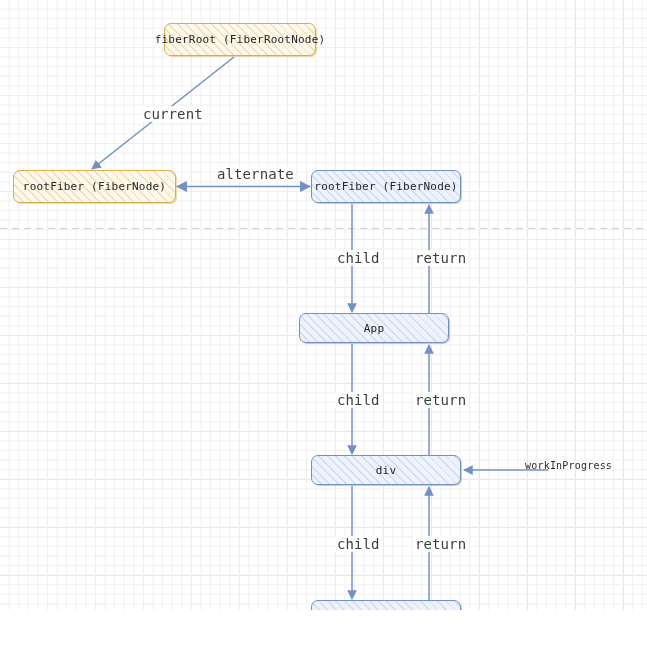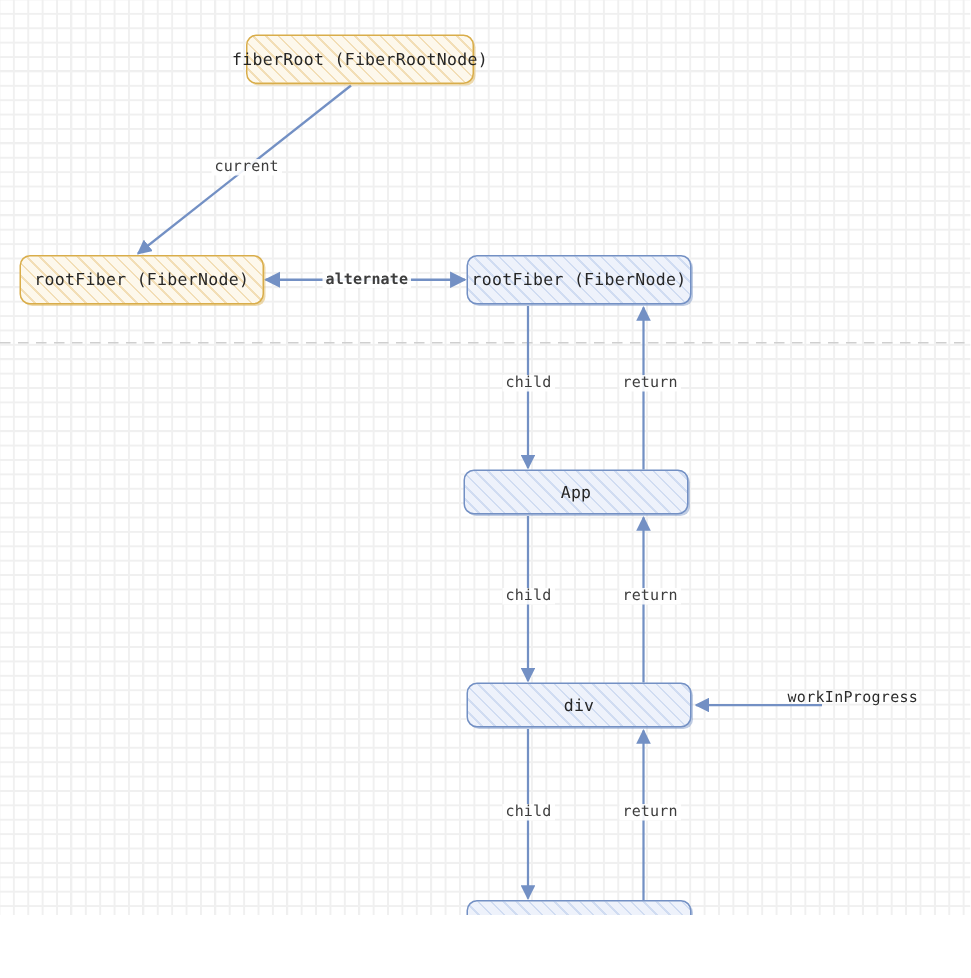--- a/index.html
+++ b/index.html
@@ -66,21 +66,21 @@
       45deg,
       rgba(225,180,95,0.38) 0px,
       rgba(225,180,95,0.38) 1.2px,
       rgba(255,255,255,0) 1.2px,
       rgba(255,255,255,0) 6px
     );
     box-shadow: 1.5px 1.5px 0 -0.5px rgba(217,173,74,0.45);
   }
   .edge-label {
     position: absolute;
-    font-size: 10px;
+    font-size: 14px;
     color: #3d3d3d;
     letter-spacing: 0.1px;
     white-space: nowrap;
     background: rgba(255,255,255,0.9);
     padding: 0 2px;
   }
   .free-label {
     position: absolute;
     font-size: 10px;
     color: #2b2b2b;
@@ -126,35 +126,35 @@
   </div>
 
   <div class="node node-yellow" style="left:13px; top:170px; width:163px; height:33px;">
     <span>rootFiber (FiberNode)</span>
   </div>
 
   <div class="node node-blue" style="left:311px; top:170px; width:150px; height:33px;">
     <span>rootFiber (FiberNode)</span>
   </div>
 
-  <div class="node node-blue" style="left:309px; top:313px; width:150px; height:30px;">
+  <div class="node node-blue" style="left:299px; top:313px; width:150px; height:30px;">
     <span>App</span>
   </div>
 
   <div class="node node-blue" style="left:311px; top:455px; width:150px; height:30px;">
     <span>div</span>
   </div>
 
   <div class="node node-blue" style="left:311px; top:600px; width:150px; height:30px;">
     <span>div</span>
   </div>
 
   <div class="edge-label" style="left:141px; top:106px;">current</div>
 
-  <div class="edge-label" style="left:215px; top:181px;font-weight:bold;">alternate</div>
+  <div class="edge-label" style="left:215px; top:166px;">alternate</div>
 
   <div class="edge-label" style="left:335px; top:250px;">child</div>
 
   <div class="edge-label" style="left:413px; top:250px;">return</div>
 
   <div class="edge-label" style="left:335px; top:392px;">child</div>
 
   <div class="edge-label" style="left:413px; top:392px;">return</div>
 
   <div class="edge-label" style="left:335px; top:536px;">child</div>

